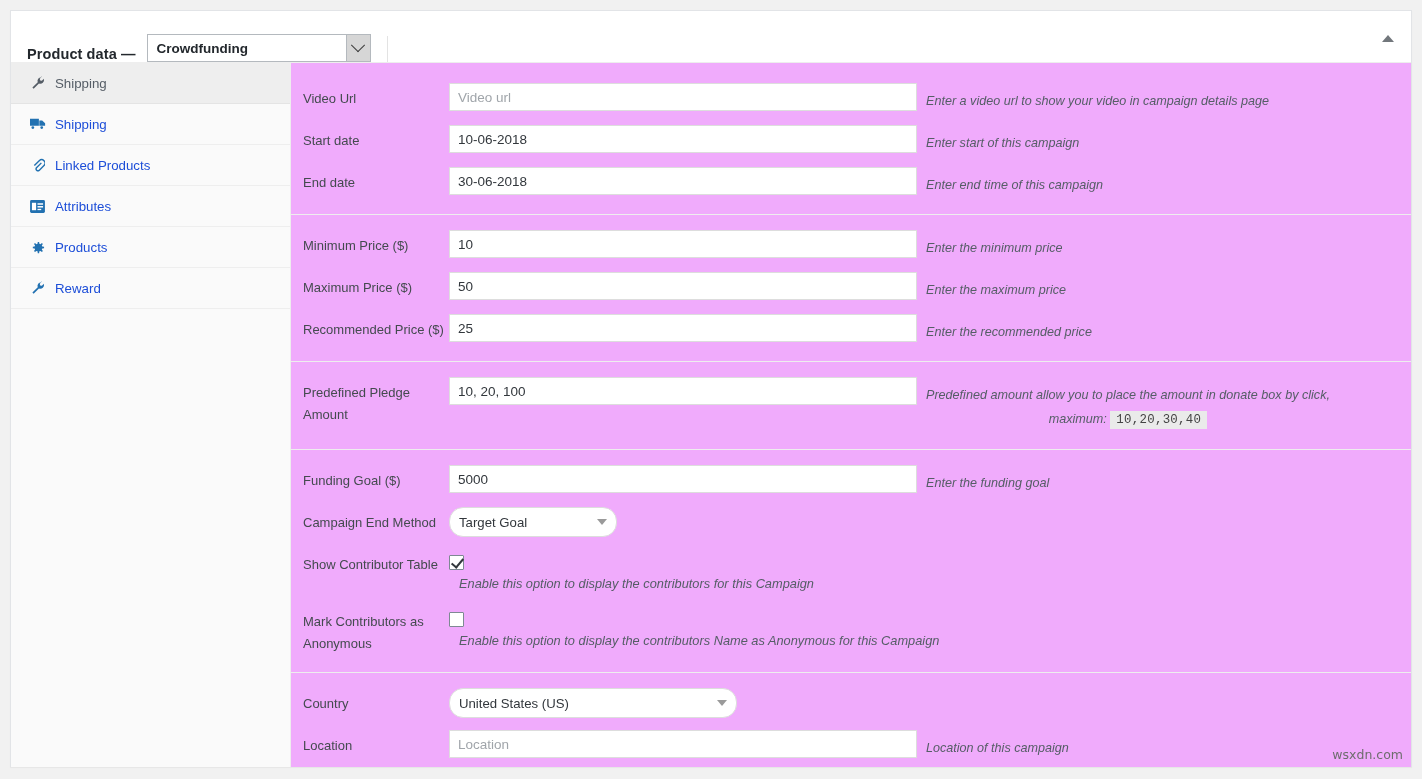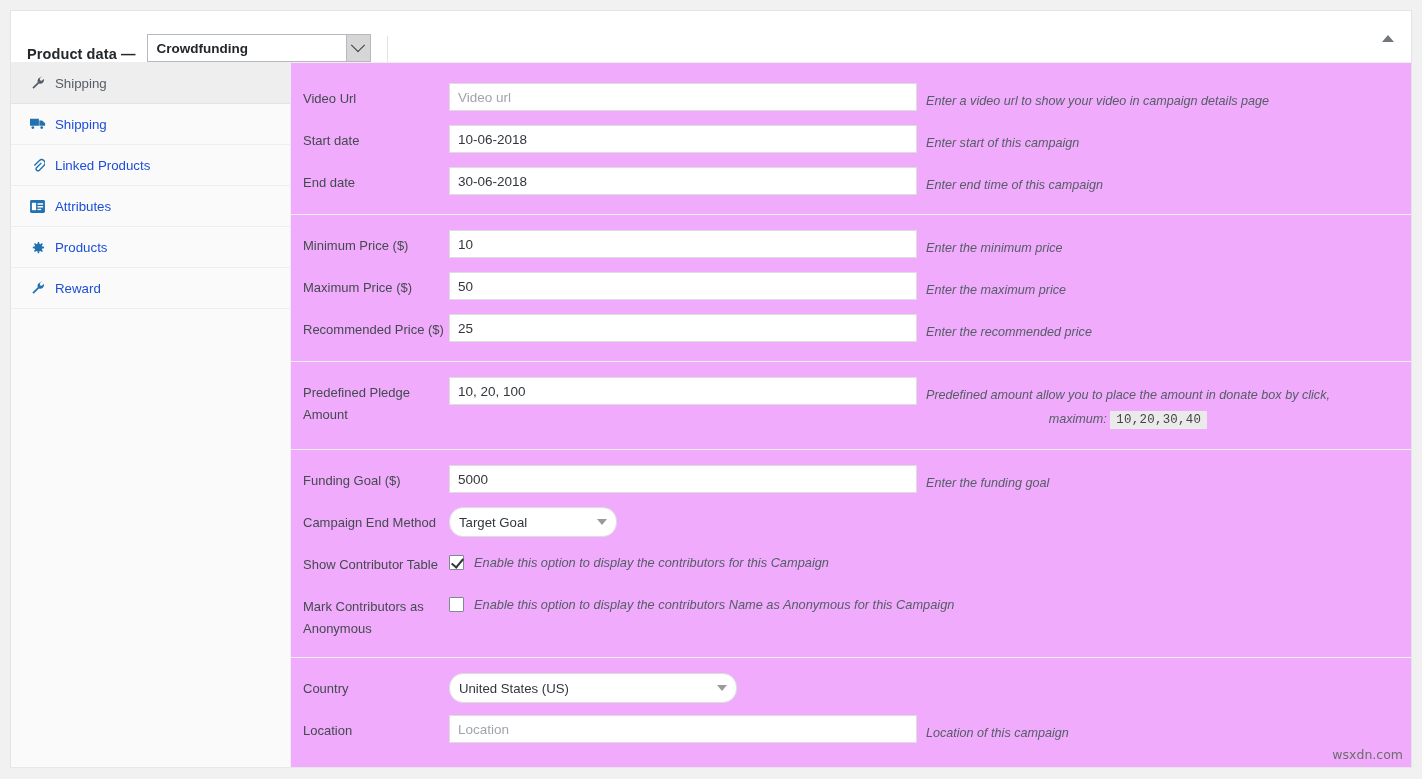--- a/index.html
+++ b/index.html
@@ -221,21 +221,21 @@
   .sel.country { width: 288px; gap: 32px; }
   .sel-value { flex: 1; white-space: nowrap; overflow: hidden; }
   .sel-arrow {
     width: 0; height: 0;
     border-left: 5px solid transparent;
     border-right: 5px solid transparent;
     border-top: 6px solid #9a9a9a;
     margin-left: 10px;
   }
 
-  .cb-row { display: flex; align-items: flex-start; }
+  .cb-row { display: flex; align-items: flex-start; flex-direction: column; }
   .cb {
     width: 15px;
     height: 15px;
     box-sizing: border-box;
     border: 1px solid #7e8993;
     background: #fff;
     margin-top: 6px;
     position: relative;
     flex: 0 0 15px;
     cursor: pointer;

